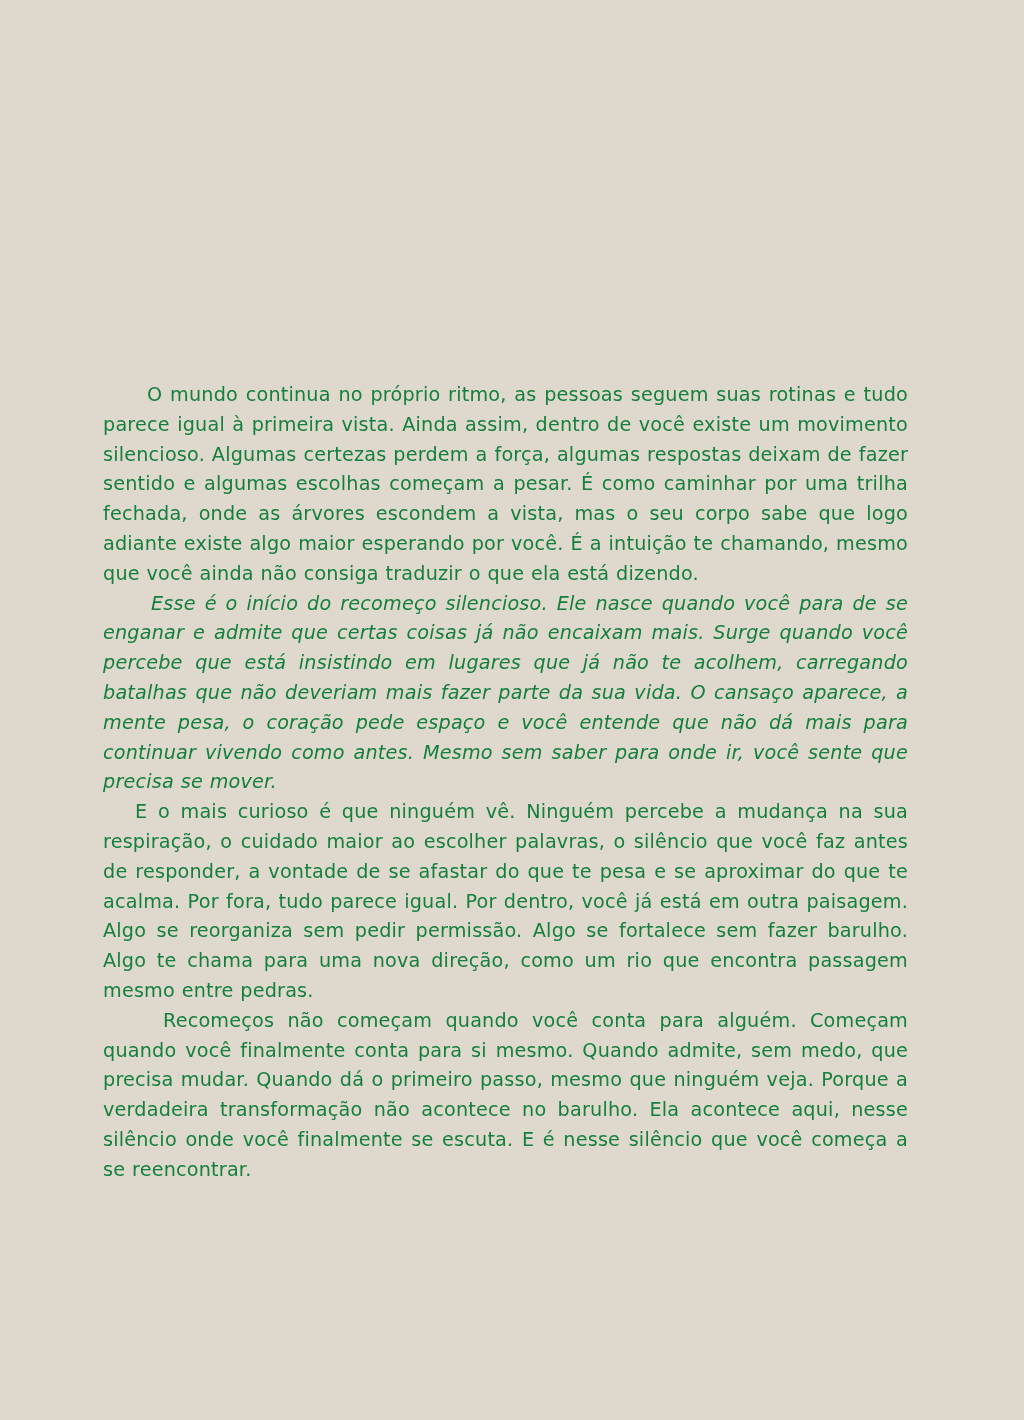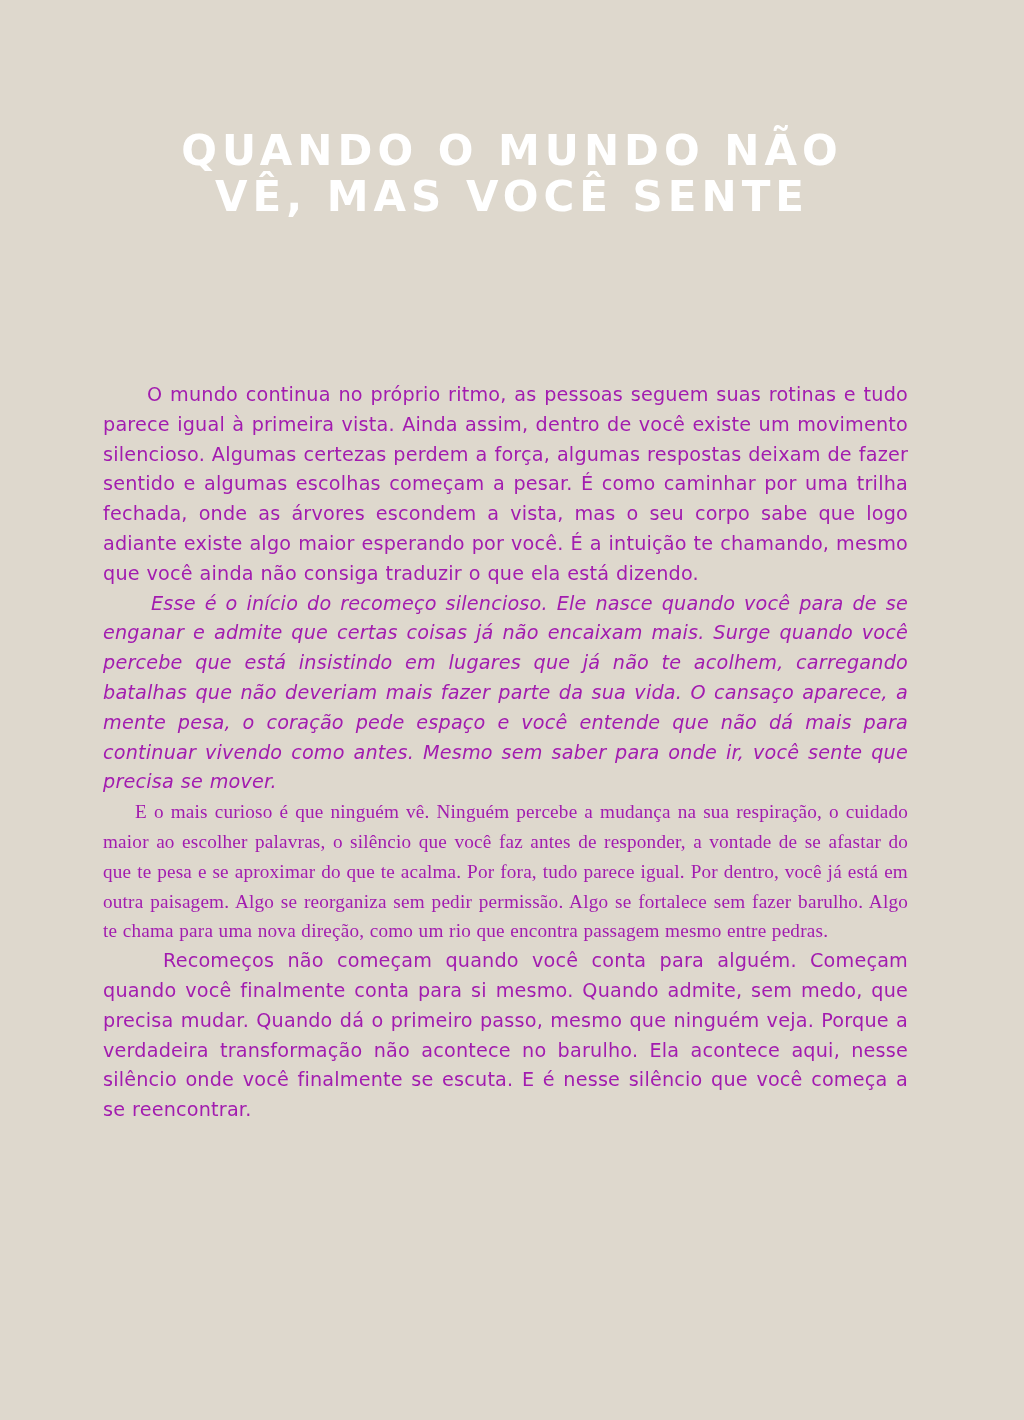--- a/index.html
+++ b/index.html
@@ -33,45 +33,41 @@
       line-height: 46px;
       letter-spacing: 5px;
       margin: 0;
     }
     .title span { display: block; }
     .body-text {
       position: absolute;
       left: 103px;
       top: 380px;
       width: 805px;
-      color: #a21caf;
+      color: #15803d;
       font-family: "DejaVu Sans", sans-serif;
       font-size: 19.2px;
       line-height: 29.8px;
       text-align: justify;
       letter-spacing: 0.2px;
       word-spacing: 0.5px;
     }
     .body-text p {
       margin: 0;
       padding: 0;
     }
     .p1 { text-indent: 44px; }
     .p2 { text-indent: 48px; font-style: italic; }
-    .p3 { text-indent: 32px; font-family: Liberation Serif, serif; }
+    .p3 { text-indent: 32px; }
     .p4 { text-indent: 60px; }
   </style>
 </head>
 <body>
 
 <div class="page">
-  <h1 class="title">
-    <span>QUANDO O MUNDO NÃO</span>
-    <span>VÊ, MAS VOCÊ SENTE</span>
-  </h1>
 
   <div class="body-text">
     <p class="p1">O mundo continua no próprio ritmo, as pessoas seguem suas rotinas e tudo parece igual à primeira vista. Ainda assim, dentro de você existe um movimento silencioso. Algumas certezas perdem a força, algumas respostas deixam de fazer sentido e algumas escolhas começam a pesar. É como caminhar por uma trilha fechada, onde as árvores escondem a vista, mas o seu corpo sabe que logo adiante existe algo maior esperando por você. É a intuição te chamando, mesmo que você ainda não consiga traduzir o que ela está dizendo.</p>
     <p class="p2">Esse é o início do recomeço silencioso. Ele nasce quando você para de se enganar e admite que certas coisas já não encaixam mais. Surge quando você percebe que está insistindo em lugares que já não te acolhem, carregando batalhas que não deveriam mais fazer parte da sua vida. O cansaço aparece, a mente pesa, o coração pede espaço e você entende que não dá mais para continuar vivendo como antes. Mesmo sem saber para onde ir, você sente que precisa se mover.</p>
     <p class="p3">E o mais curioso é que ninguém vê. Ninguém percebe a mudança na sua respiração, o cuidado maior ao escolher palavras, o silêncio que você faz antes de responder, a vontade de se afastar do que te pesa e se aproximar do que te acalma. Por fora, tudo parece igual. Por dentro, você já está em outra paisagem. Algo se reorganiza sem pedir permissão. Algo se fortalece sem fazer barulho. Algo te chama para uma nova direção, como um rio que encontra passagem mesmo entre pedras.</p>
     <p class="p4">Recomeços não começam quando você conta para alguém. Começam quando você finalmente conta para si mesmo. Quando admite, sem medo, que precisa mudar. Quando dá o primeiro passo, mesmo que ninguém veja. Porque a verdadeira transformação não acontece no barulho. Ela acontece aqui, nesse silêncio onde você finalmente se escuta. E é nesse silêncio que você começa a se reencontrar.</p>
   </div>
 </div>
 
 </body></html>

